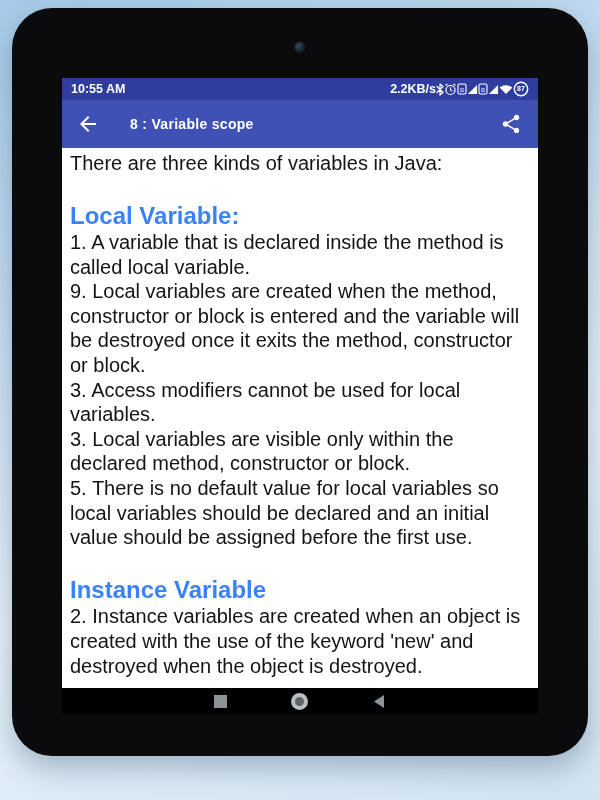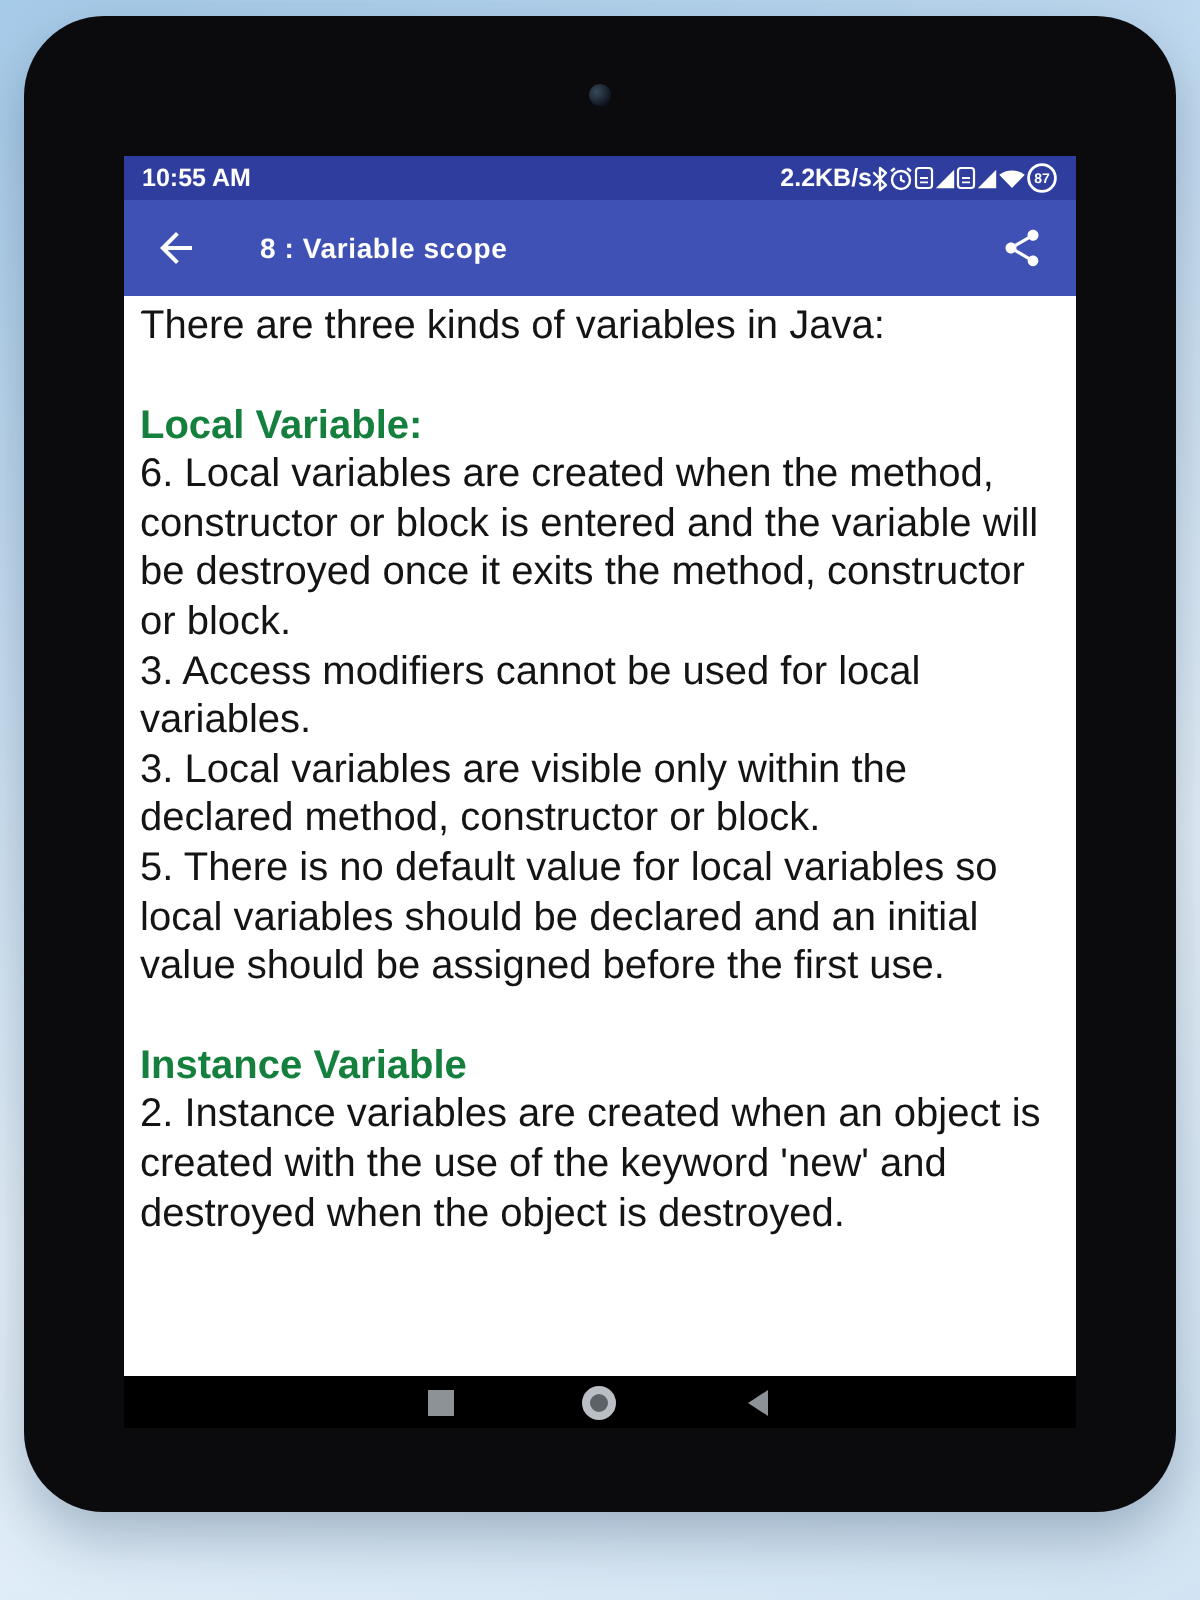--- a/index.html
+++ b/index.html
@@ -38,21 +38,21 @@
   .app-title{
     font-size:14px;font-weight:bold;margin-left:30px;letter-spacing:.3px;flex:1;
     white-space:nowrap;overflow:hidden;
   }
   .share-btn{display:flex;align-items:center;cursor:pointer;padding:2px;}
   .content{
     flex:1 1 auto;padding:3px 8px 0 8px;color:#141414;
     font-size:20px;line-height:1.23;overflow:hidden;border-radius:28px;
   }
   .content p{margin:0;}
-  .content h3{margin:25px 0 0 0;font-size:20px;font-weight:bold;color:#15803d;}
+  .content h3{margin:25px 0 0 0;font-size:24px;font-weight:bold;color:#3b82f6;}
   .nav-bar{
     height:26px;background:#000;flex:0 0 auto;
     display:flex;align-items:center;justify-content:center;gap:64px;
   }
   .nav-square{width:13px;height:13px;background:#8d9297;}
   .nav-circle{
     width:9px;height:9px;border-radius:50%;
     border:4px solid #b9bfc4;background:#5d6267;
   }
   .nav-tri{display:flex;align-items:center;}
@@ -112,21 +112,22 @@
         <svg width="22" height="22" viewBox="0 0 24 24" fill="#fff">
           <path d="M18 16.08c-.76 0-1.44.3-1.96.77L8.91 12.7c.05-.23.09-.46.09-.7s-.04-.47-.09-.7l7.05-4.11c.54.5 1.25.81 2.04.81 1.66 0 3-1.34 3-3s-1.34-3-3-3-3 1.34-3 3c0 .24.04.47.09.7L8.04 9.81C7.5 9.31 6.79 9 6 9c-1.66 0-3 1.34-3 3s1.34 3 3 3c.79 0 1.5-.31 2.04-.81l7.12 4.16c-.05.21-.08.43-.08.66 0 1.61 1.31 2.92 2.92 2.92 1.61 0 2.92-1.31 2.92-2.92s-1.31-2.92-2.92-2.92z"></path>
         </svg>
       </span>
     </div>
 
     <div class="content">
       <p>There are three kinds of variables in Java:</p>
 
       <h3>Local Variable:</h3>
-      <p>6. Local variables are created when the method, constructor or block is entered and the variable will be destroyed once it exits the method, constructor or block.</p>
+      <p>1. A variable that is declared inside the method is called local variable.</p>
+      <p>9. Local variables are created when the method, constructor or block is entered and the variable will be destroyed once it exits the method, constructor or block.</p>
       <p>3. Access modifiers cannot be used for local variables.</p>
       <p>3. Local variables are visible only within the declared method, constructor or block.</p>
       <p>5. There is no default value for local variables so local variables should be declared and an initial value should be assigned before the first use.</p>
 
       <h3>Instance Variable</h3>
       <p>2. Instance variables are created when an object is created with the use of the keyword 'new' and destroyed when the object is destroyed.</p>
 
     </div>
 
     <div class="nav-bar">

